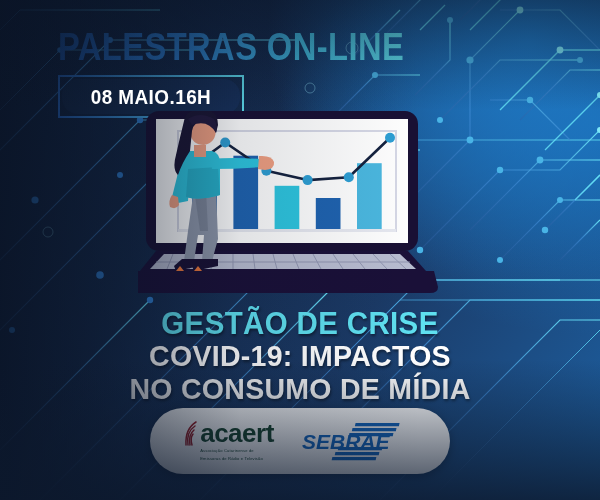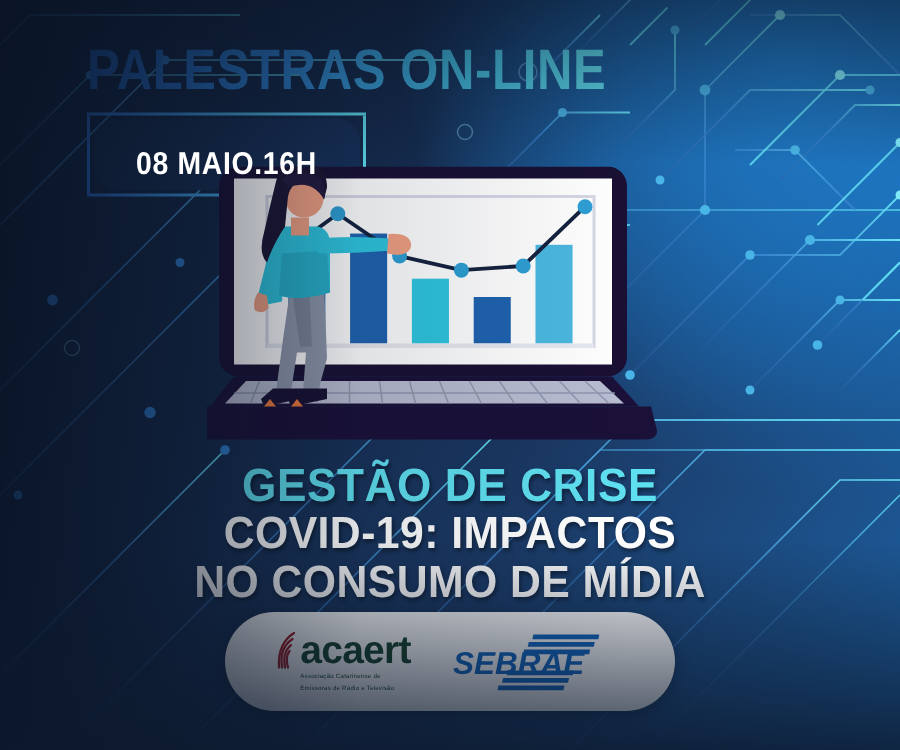--- a/index.html
+++ b/index.html
@@ -24,21 +24,21 @@
   
   .header{position:absolute;left:58px;top:28px;}
   .kicker{
     font-weight:bold;font-size:38px;line-height:1;letter-spacing:.5px;
     transform:scaleX(.86);transform-origin:left center;white-space:nowrap;
     background:linear-gradient(to right,#2064c4 0%,#2f86d8 38%,#46c7e8 72%,#62e4f2 100%);
     -webkit-background-clip:text;background-clip:text;color:transparent;
     text-shadow:none;
   }
   .date-pill{
-    margin-top:9px;display:inline-block;padding:21px 24px 7px 24px;
+    margin-top:9px;display:inline-block;padding:8px 24px 7px 24px;
     border:2px solid;border-image:linear-gradient(to right,#2a6fd0,#5fe0f0) 1;
     border-radius:22px;position:relative;
   }
   .date-pill-inner{
     position:absolute;inset:2px;border-radius:16px;
     background:
       radial-gradient(ellipse 70% 80% at 88% 8%, rgba(31,121,196,.0) 0%, rgba(31,121,196,0) 62%),
       linear-gradient(120deg,#152a4a 0%,#17305a 100%);
   }
   .date-txt{

